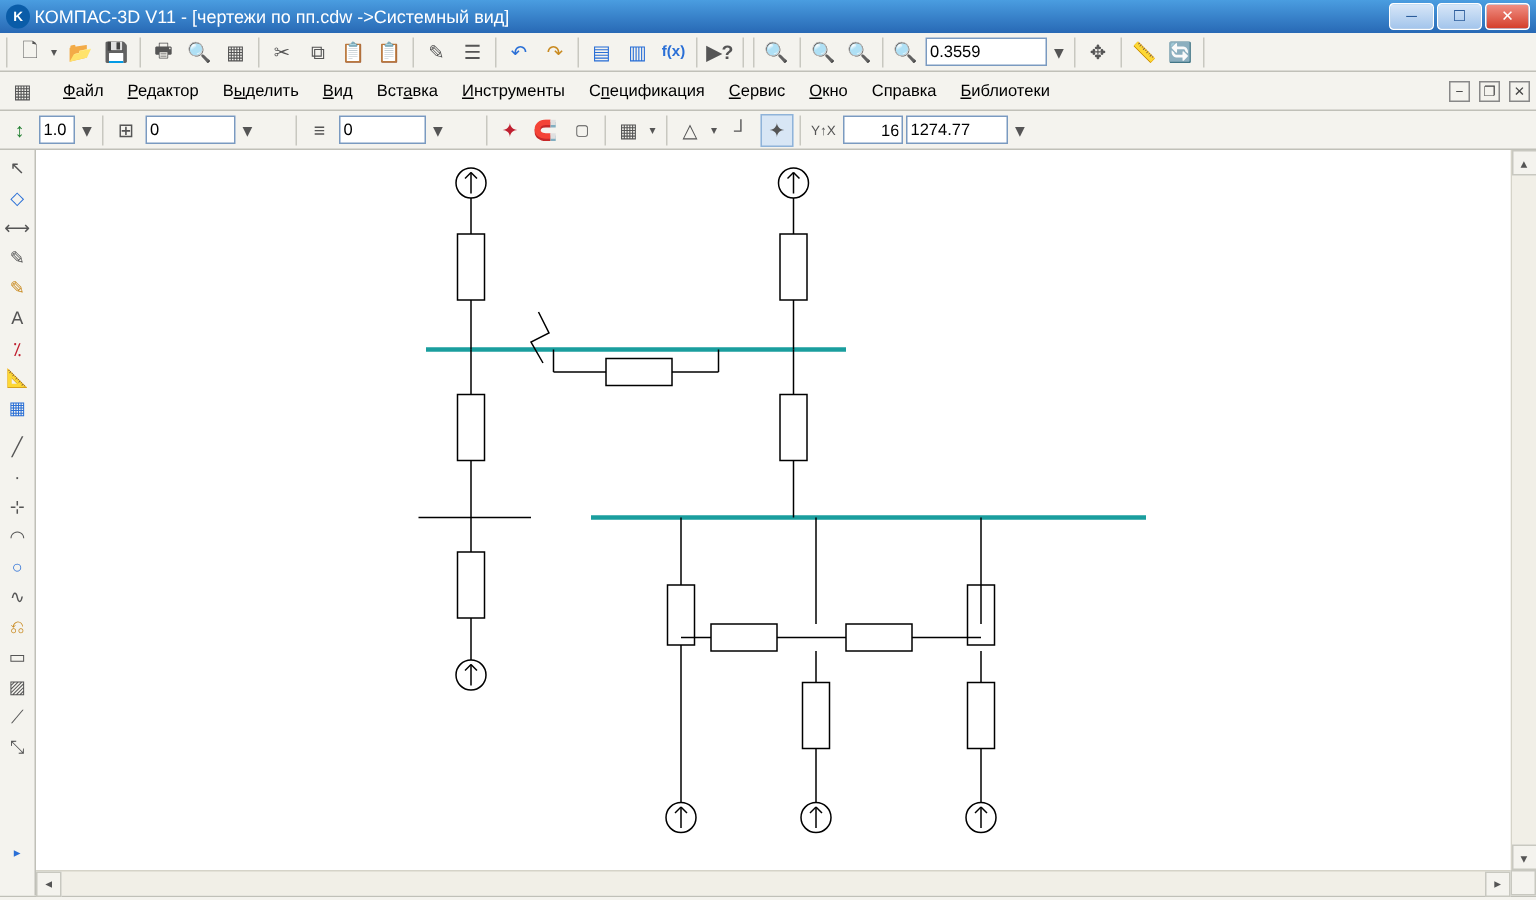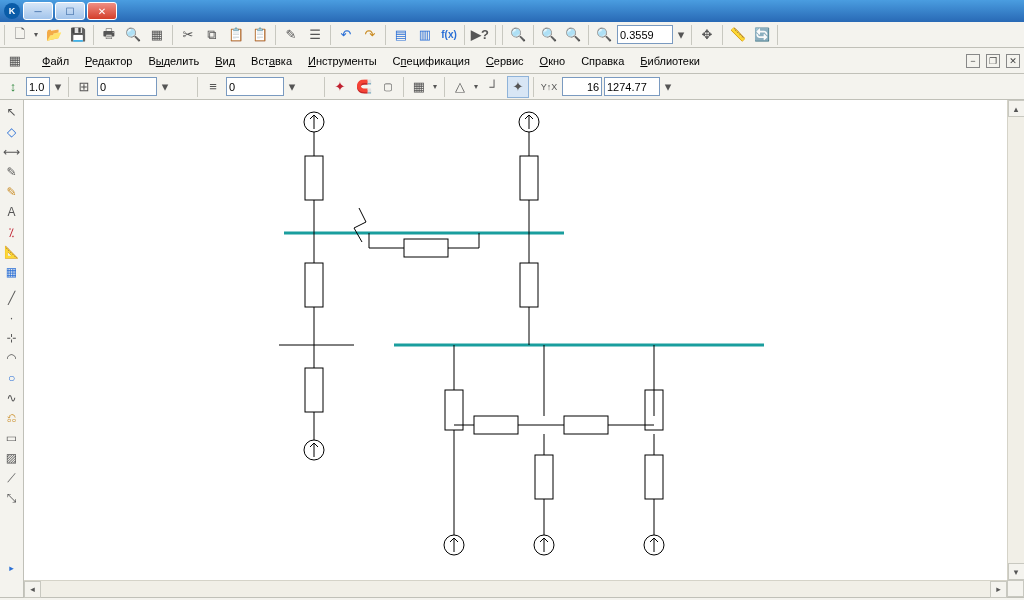--- a/index.html
+++ b/index.html
@@ -33,20 +33,21 @@
   .sb-btn { width:17px;height:17px;background:#f4f3ee;border:1px solid #c8c8c0;display:flex;align-items:center;justify-content:center;font-size:9px;color:#555;}
   .sb-track { flex:1; }
   .statusbar { height:20px; background:#f4f3ee; border-top:1px solid #c0c0b8; display:flex;align-items:center;padding:0 6px; font-size:11px; color:#333;}
   .canvas svg { position:absolute; top:0; left:0; }
 </style>
 </head>
 <body>
 
 <div class="titlebar">
   <div class="titlebar-icon">K</div>
+  <div class="titlebar-text">КОМПАС-3D V11 - [чертежи по пп.cdw -&gt;Системный вид]</div>
   <div class="titlebar-buttons">
     <div class="tbtn min">─</div>
     <div class="tbtn max">☐</div>
     <div class="tbtn close">✕</div>
   </div>
 </div>
 
 <div class="toolbar-row">
   <div class="tb-sep"></div>
   <div class="tb-dd">
@@ -77,21 +78,21 @@
   <div class="tb-sep"></div>
   <div class="tb-ico" style="font-weight:bold">▶?</div>
   <div class="tb-sep"></div>
   <div class="tb-sep"></div>
   <div class="tb-ico">🔍</div>
   <div class="tb-sep"></div>
   <div class="tb-ico">🔍</div>
   <div class="tb-ico">🔍</div>
   <div class="tb-sep"></div>
   <div class="tb-ico">🔍</div>
-  <input class="tb-input" style="width: 56px;" value="0.3559">
+  <input class="tb-input" style="width: 81px;" value="0.3559">
   <div class="arrow tb-ico" style="width:12px">▾</div>
   <div class="tb-sep"></div>
   <div class="tb-ico">✥</div>
   <div class="tb-sep"></div>
   <div class="tb-ico">📏</div>
   <div class="tb-ico">🔄</div>
   <div class="tb-sep"></div>
 </div>
 
 <div class="menubar">
@@ -140,21 +141,21 @@
   <div class="tb-sep"></div>
   <div class="tb-dd">
       <div class="tb-ico">△</div>
       <div class="arrow">▾</div>
     </div>
   <div class="tb-ico">┘</div>
   <div class="tb-ico" style="background:#d8e6f5;border:1px solid #8fb3d9">✦</div>
   <div class="tb-sep"></div>
   <div class="tb-ico" style="font-size:9px">Y↑X</div>
   <input class="tb-input" style="width: 40px; padding-left: 24px;" value="1606.48">
-  <input class="tb-input" style="width: 56px;" value="1274.77">
+  <input class="tb-input" style="width: 68px;" value="1274.77">
   <div class="tb-ico arrow" style="width:12px">▾</div>
 </div>
 
 <div class="workarea">
 
   <div class="left-toolbar">
     <div class="tb-ico">↖</div>
     <div class="tb-ico" style="color:#2a6fd6">◇</div>
     <div class="tb-ico">⟷</div>
     <div class="tb-ico">✎</div>

